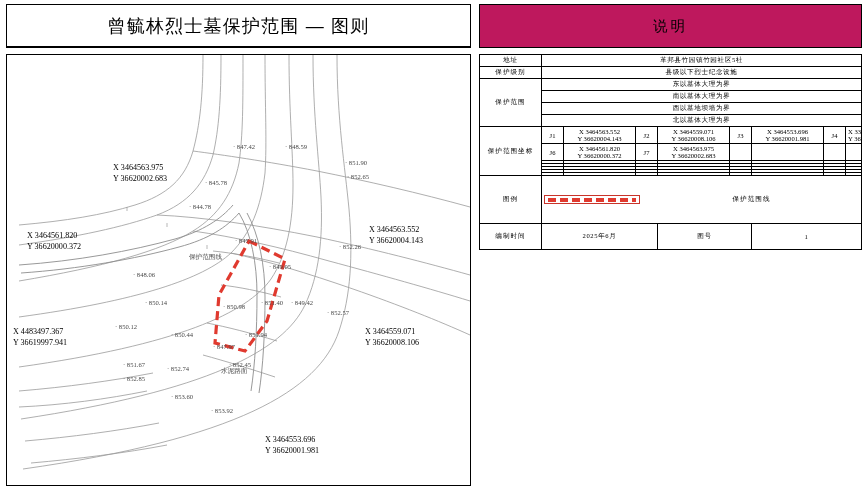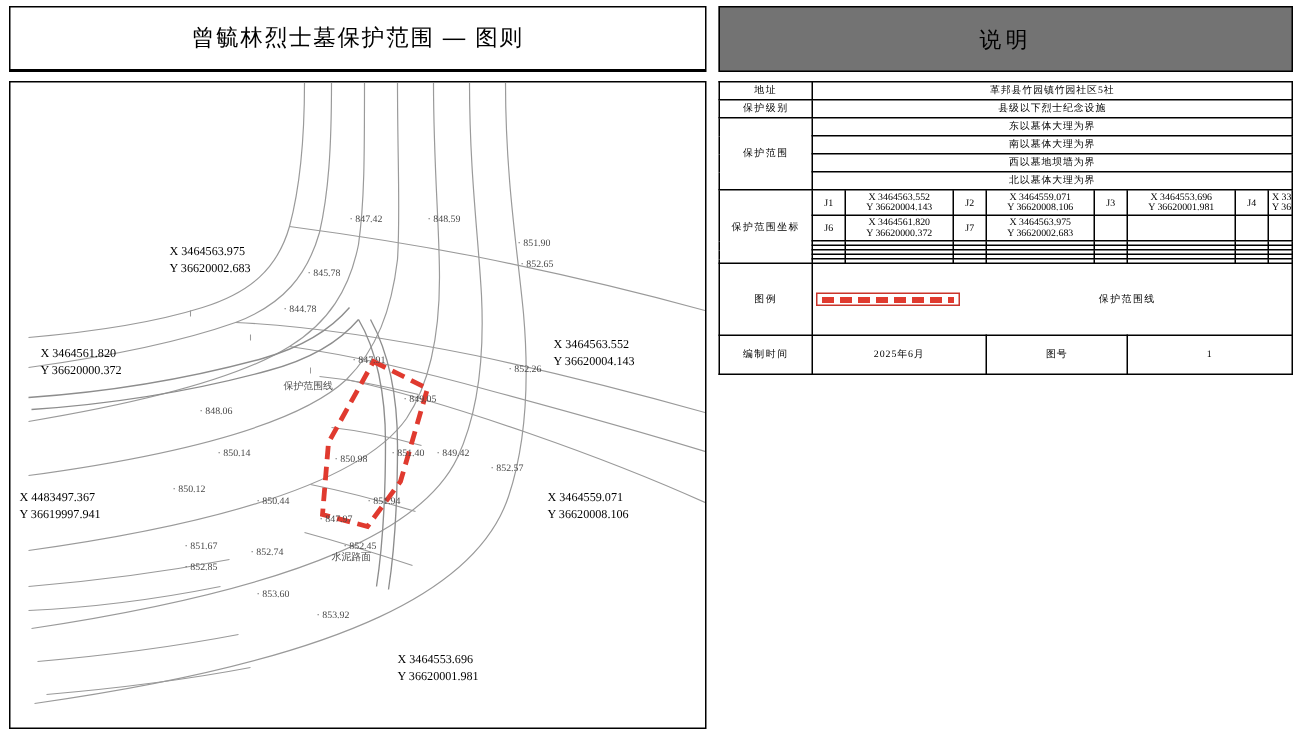--- a/index.html
+++ b/index.html
@@ -23,21 +23,21 @@
     padding:4px 6px 6px 6px;
   }
   .left-title-box {
     height:44px;
     border:1.6px solid #000;
     border-bottom-width:2.2px;
     display:flex; align-items:center; justify-content:center;
     background:#fff;
   }
   .left-title {
-    font-size:15px;
+    font-size:18px;
     letter-spacing:1.2px;
     color:#000;
   }
   .map-box {
     margin-top:6px;
     height:432px;
     border:1.6px solid #000;
     position:relative;
     overflow:hidden;
     background:#fff;
@@ -62,21 +62,21 @@
   
   .right {
     width:391px; height:492px;
     position:relative;
     padding:4px 6px 6px 2px;
   }
   .right-title-box {
     height:44px;
     border:1.6px solid #000;
     display:flex; align-items:center; justify-content:center;
-    background:#737373;
+    background:#be185d;
   }
   .right-title {
     font-size:14.5px; letter-spacing:3px; color:#000;
   }
   table.info {
     margin-top:6px;
     width:100%;
     border-collapse:collapse;
     table-layout:fixed;
     font-family:"Liberation Serif", serif;

